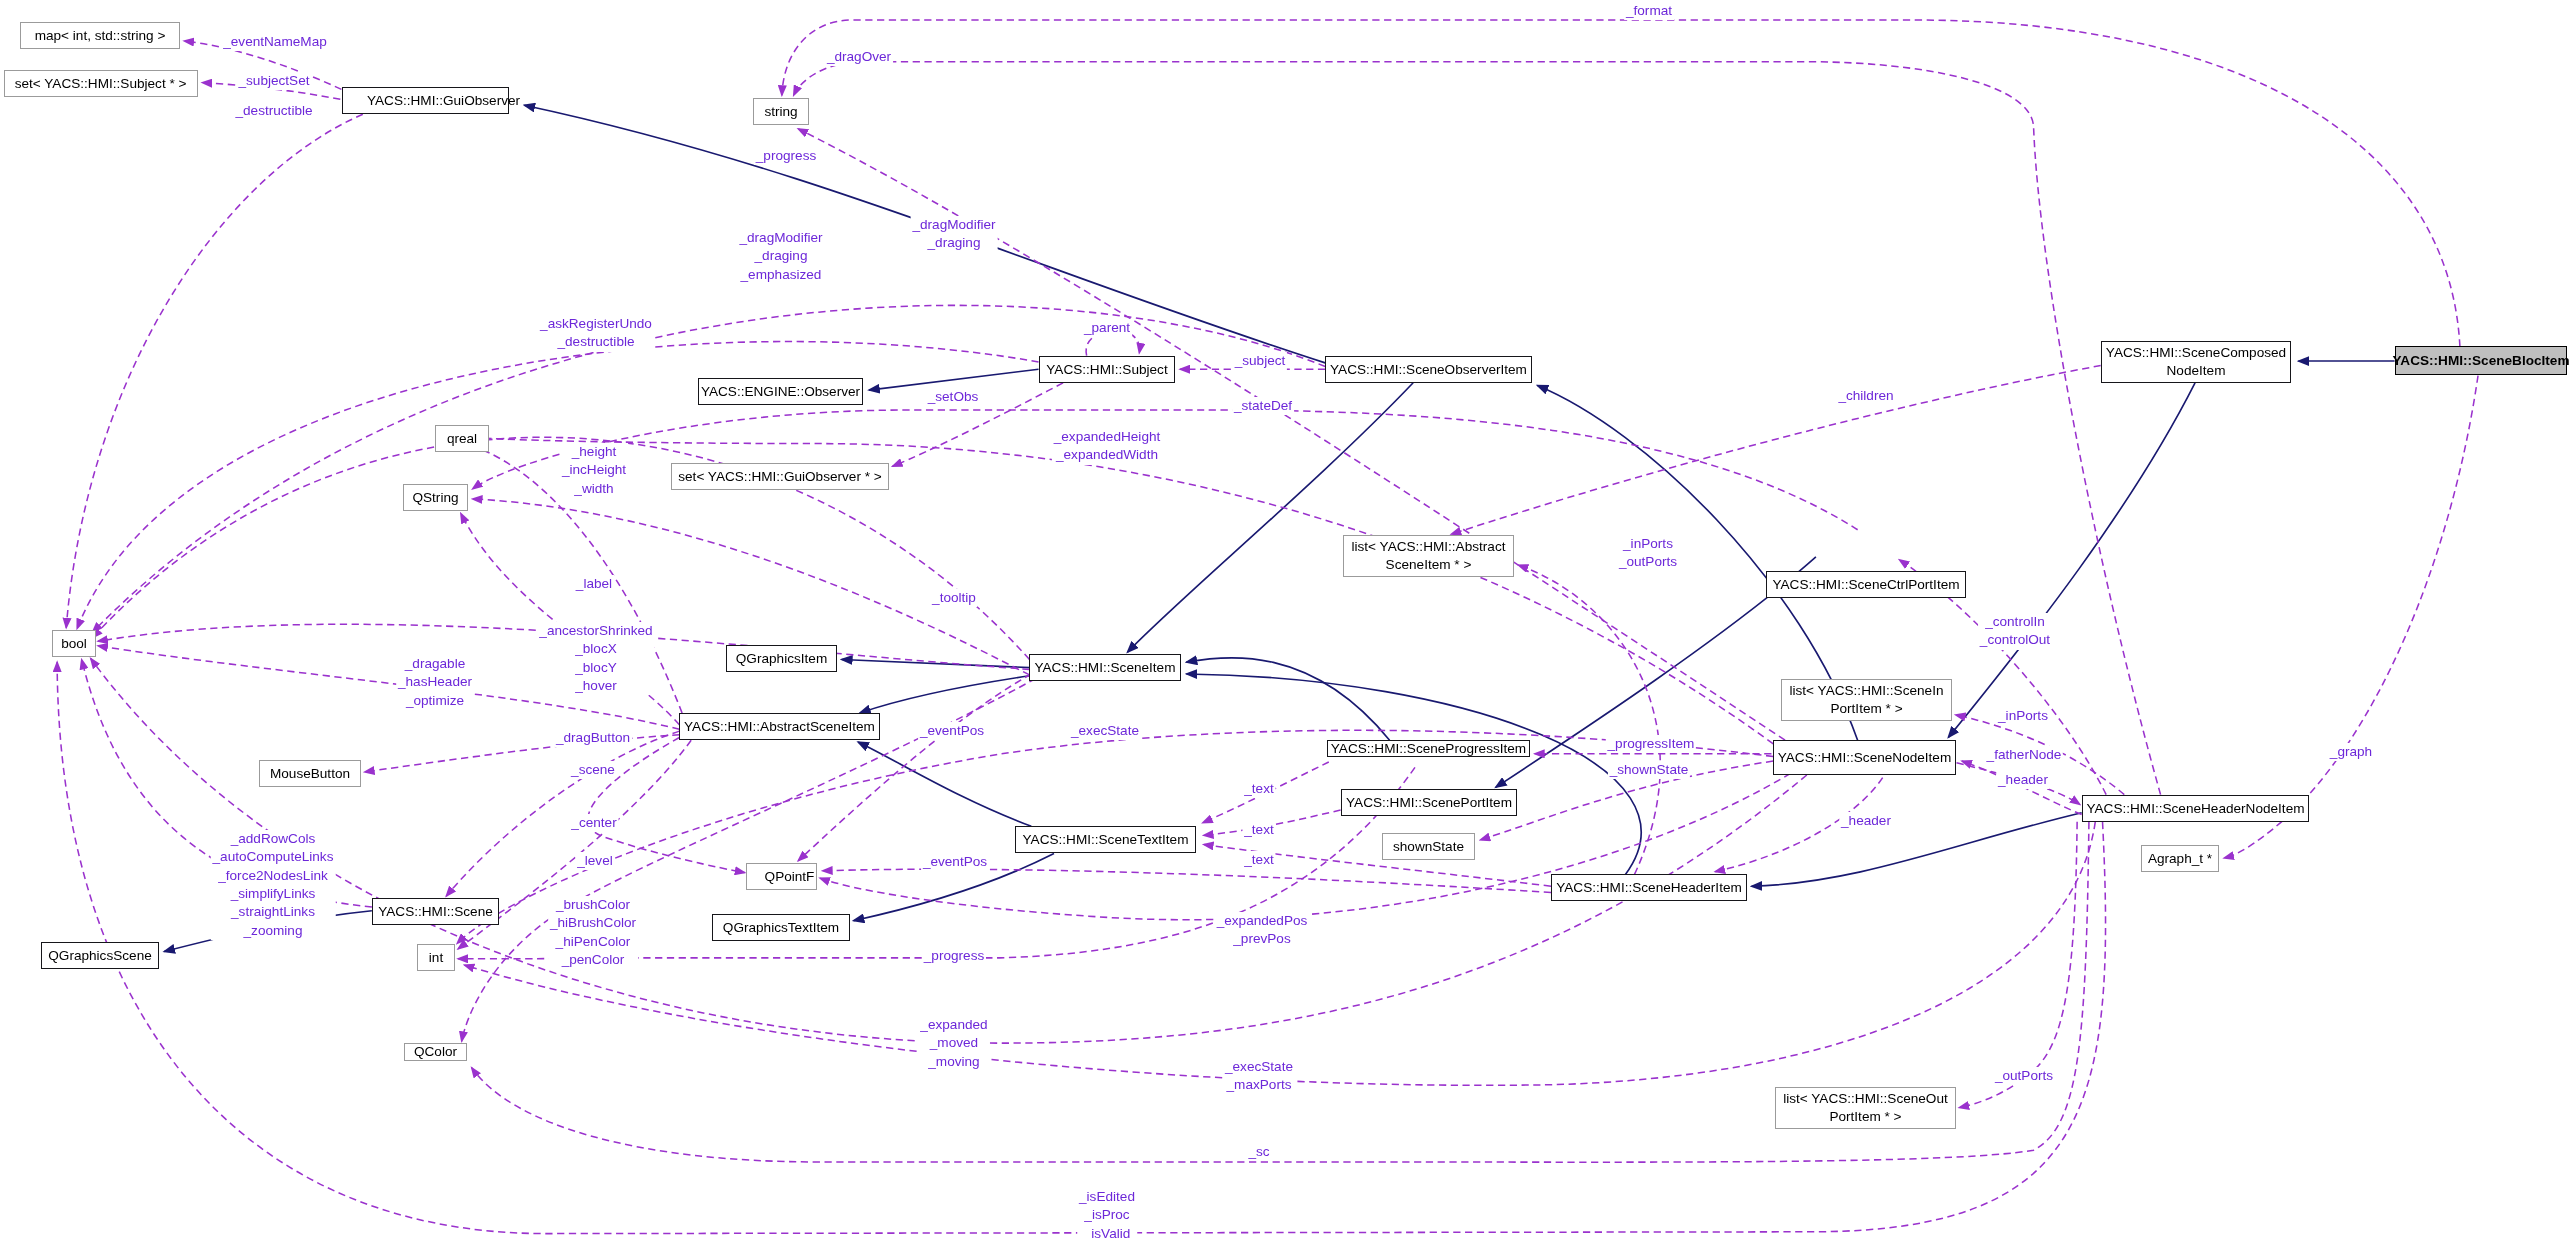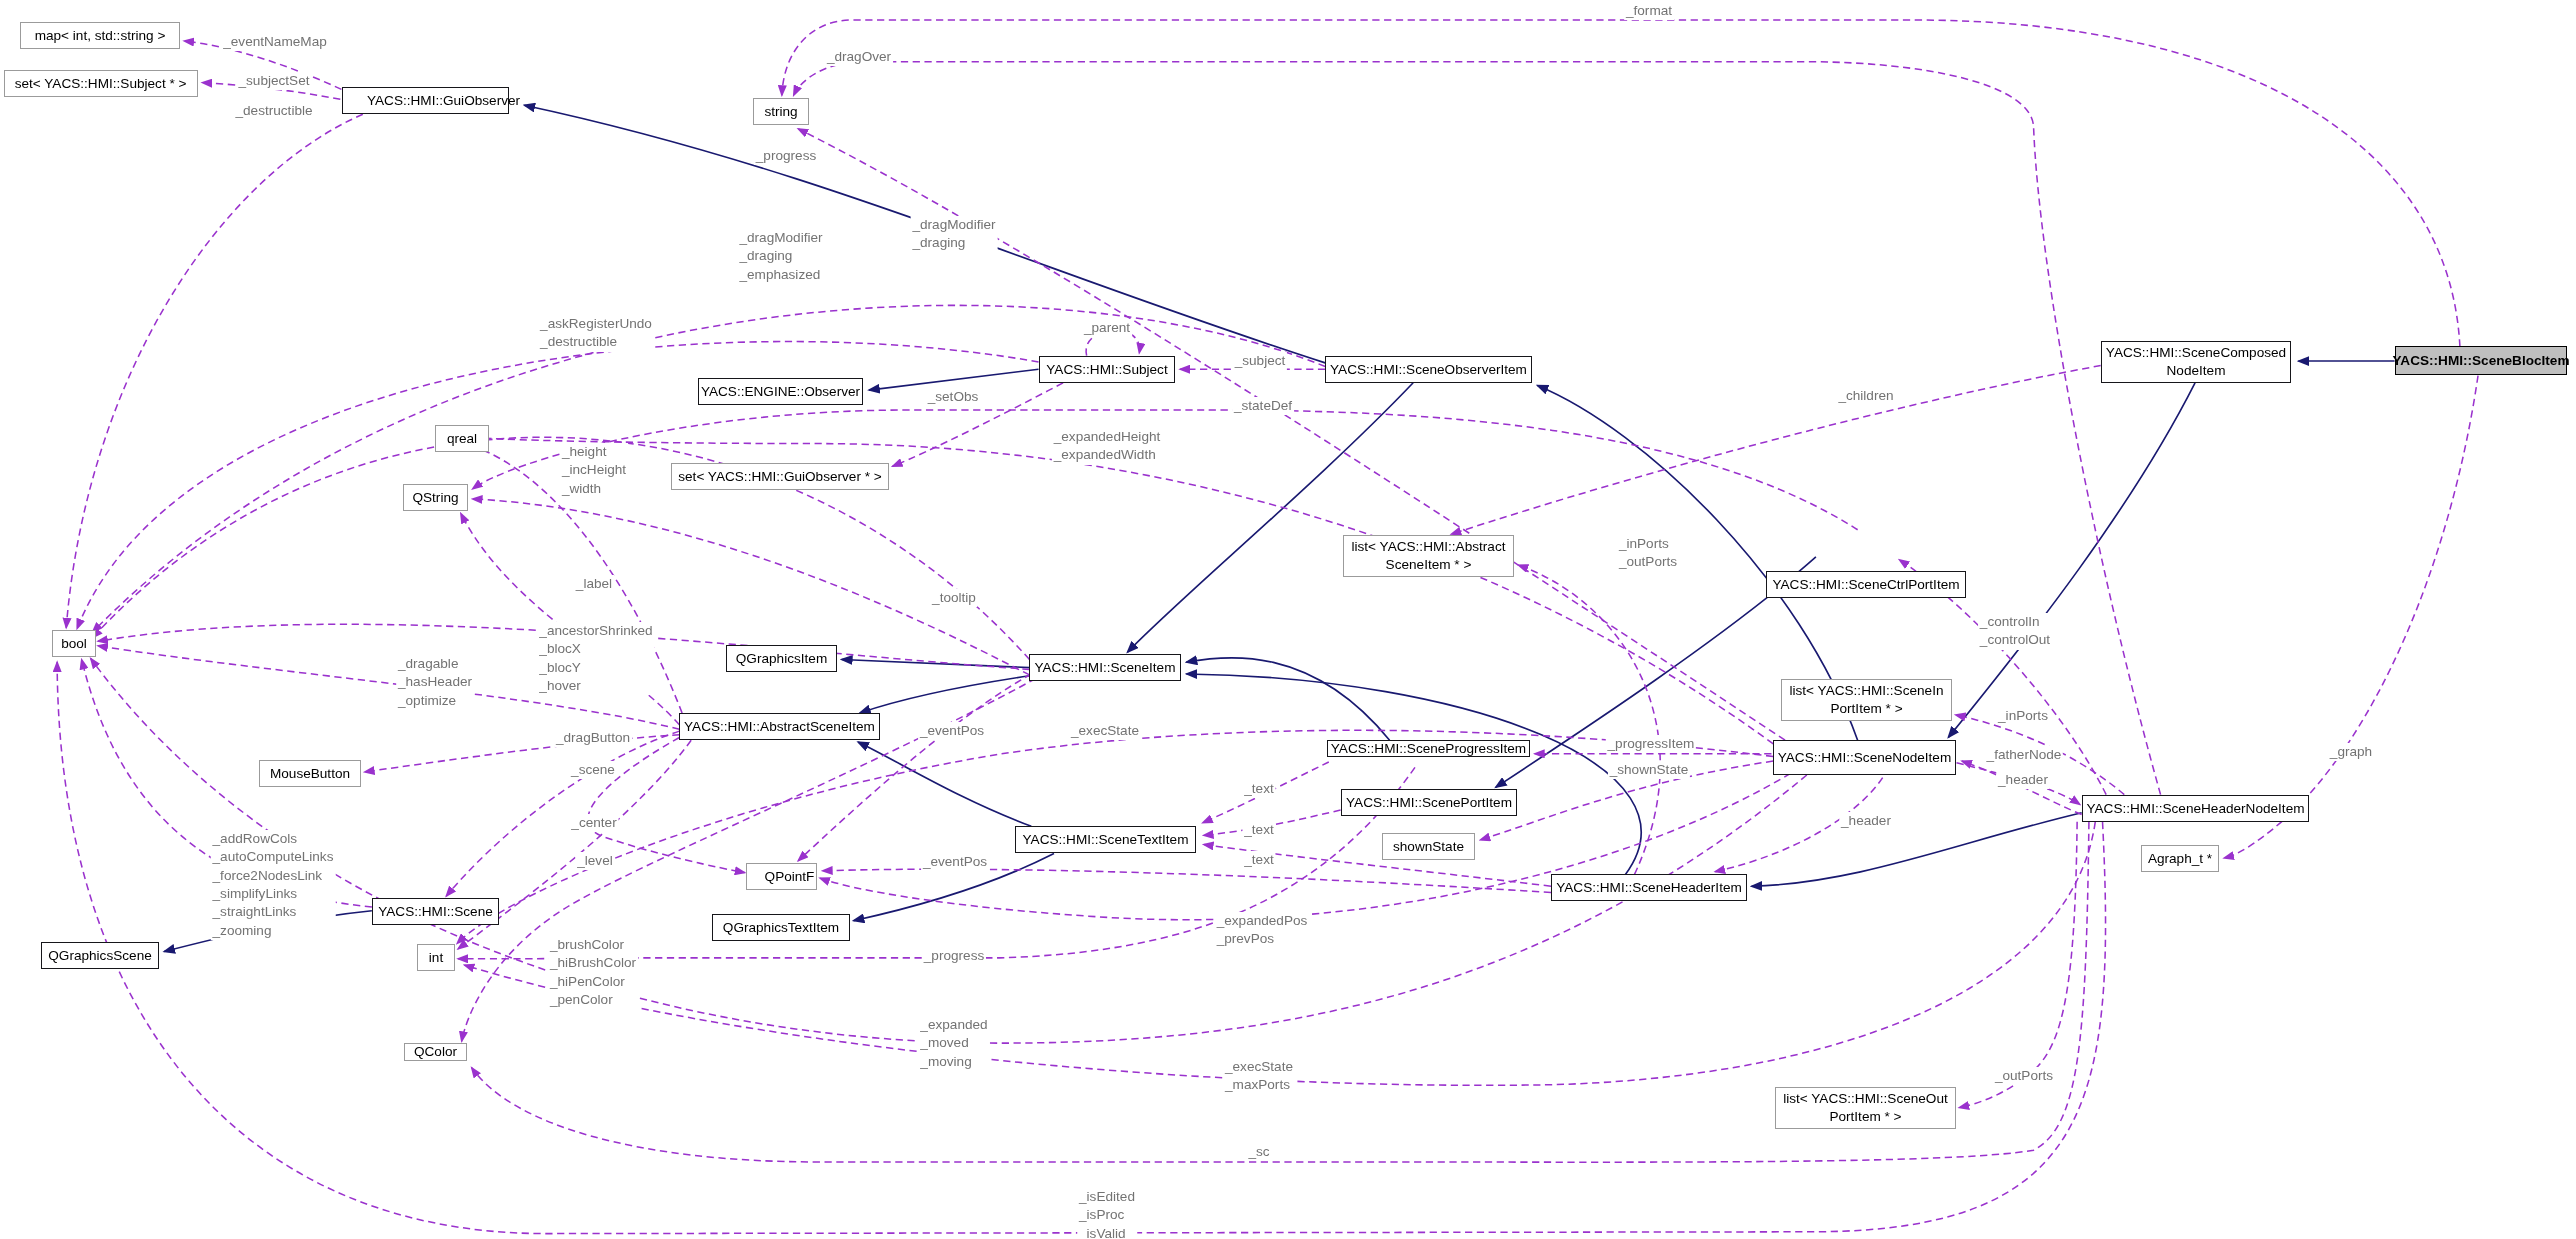--- a/index.html
+++ b/index.html
@@ -7,21 +7,21 @@
   #edges-layer{position:absolute;left:0;top:0;z-index:1;}
   path.edge-dashed{fill:none;stroke:#9a32cd;stroke-width:1.7;stroke-dasharray:8 5;}
   path.edge-solid{fill:none;stroke:#191970;stroke-width:1.8;}
   .node{position:absolute;z-index:3;display:flex;align-items:center;justify-content:center;
         text-align:center;white-space:pre-line;font-size:13.6px;line-height:1.3;color:#000;
         background:#fff;box-sizing:border-box;}
   .node.kind-class{border:1.3px solid #16161a;}
   .node.kind-ext{border:0.9px solid #9b9b9b;}
   .node.kind-main{border:1.5px solid #000;background:#bfbfbf;font-weight:bold;}
   .edge-label{position:absolute;z-index:2;transform:translateX(-50%);font-size:13.6px;line-height:1.35;
-        color:#737373;background:#fff;white-space:pre-line;text-align:left;padding:0 1.8px;}
+        color:#6d28d9;background:#fff;white-space:pre-line;text-align:center;padding:0 1.8px;}
 </style>
 </head>
 <body>
 
 <div id="stage">
   <svg id="edges-layer" width="2576" height="1240" viewBox="0 0 2840 1367">
     <defs>
       <marker id="arrow-purple" markerWidth="13" markerHeight="10" refX="11" refY="5" orient="auto" markerUnits="userSpaceOnUse">
         <path d="M0,0 L13,5 L0,10 z" fill="#9a32cd"></path>
       </marker>
@@ -189,21 +189,21 @@
       <div class="edge-label" style="left: 1259px; top: 821px;">_text</div>
       <div class="edge-label" style="left: 273px; top: 830px;">_addRowCols
 _autoComputeLinks
 _force2NodesLink
 _simplifyLinks
 _straightLinks
 _zooming</div>
       <div class="edge-label" style="left: 595px; top: 852px;">_level</div>
       <div class="edge-label" style="left: 1259px; top: 851px;">_text</div>
       <div class="edge-label" style="left: 955px; top: 853px;">_eventPos</div>
-      <div class="edge-label" style="left: 593px; top: 896px; margin-top: 40px;">_brushColor
+      <div class="edge-label" style="left: 593px; top: 896px;">_brushColor
 _hiBrushColor
 _hiPenColor
 _penColor</div>
       <div class="edge-label" style="left: 1262px; top: 912px;">_expandedPos
 _prevPos</div>
       <div class="edge-label" style="left: 954px; top: 947px;">_progress</div>
       <div class="edge-label" style="left: 954px; top: 1016px;">_expanded
 _moved
 _moving</div>
       <div class="edge-label" style="left: 1259px; top: 1058px;">_execState

